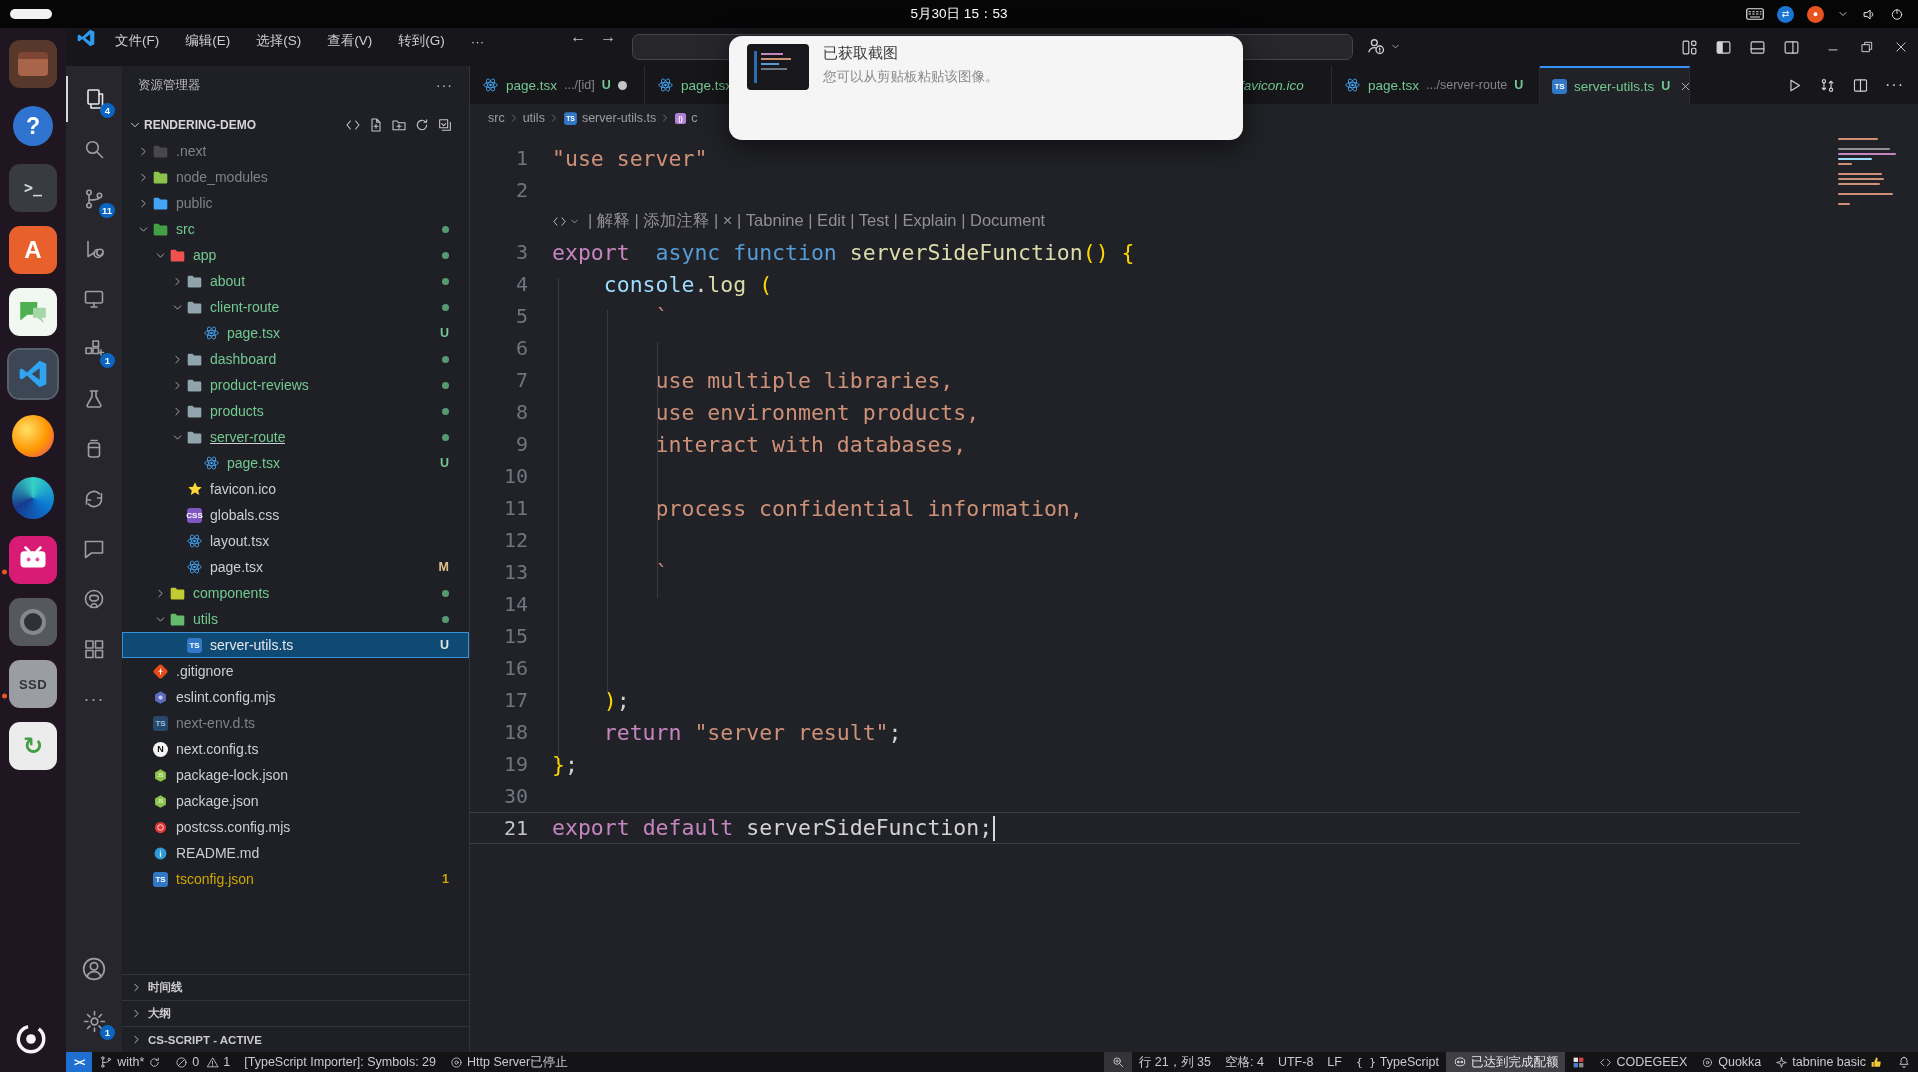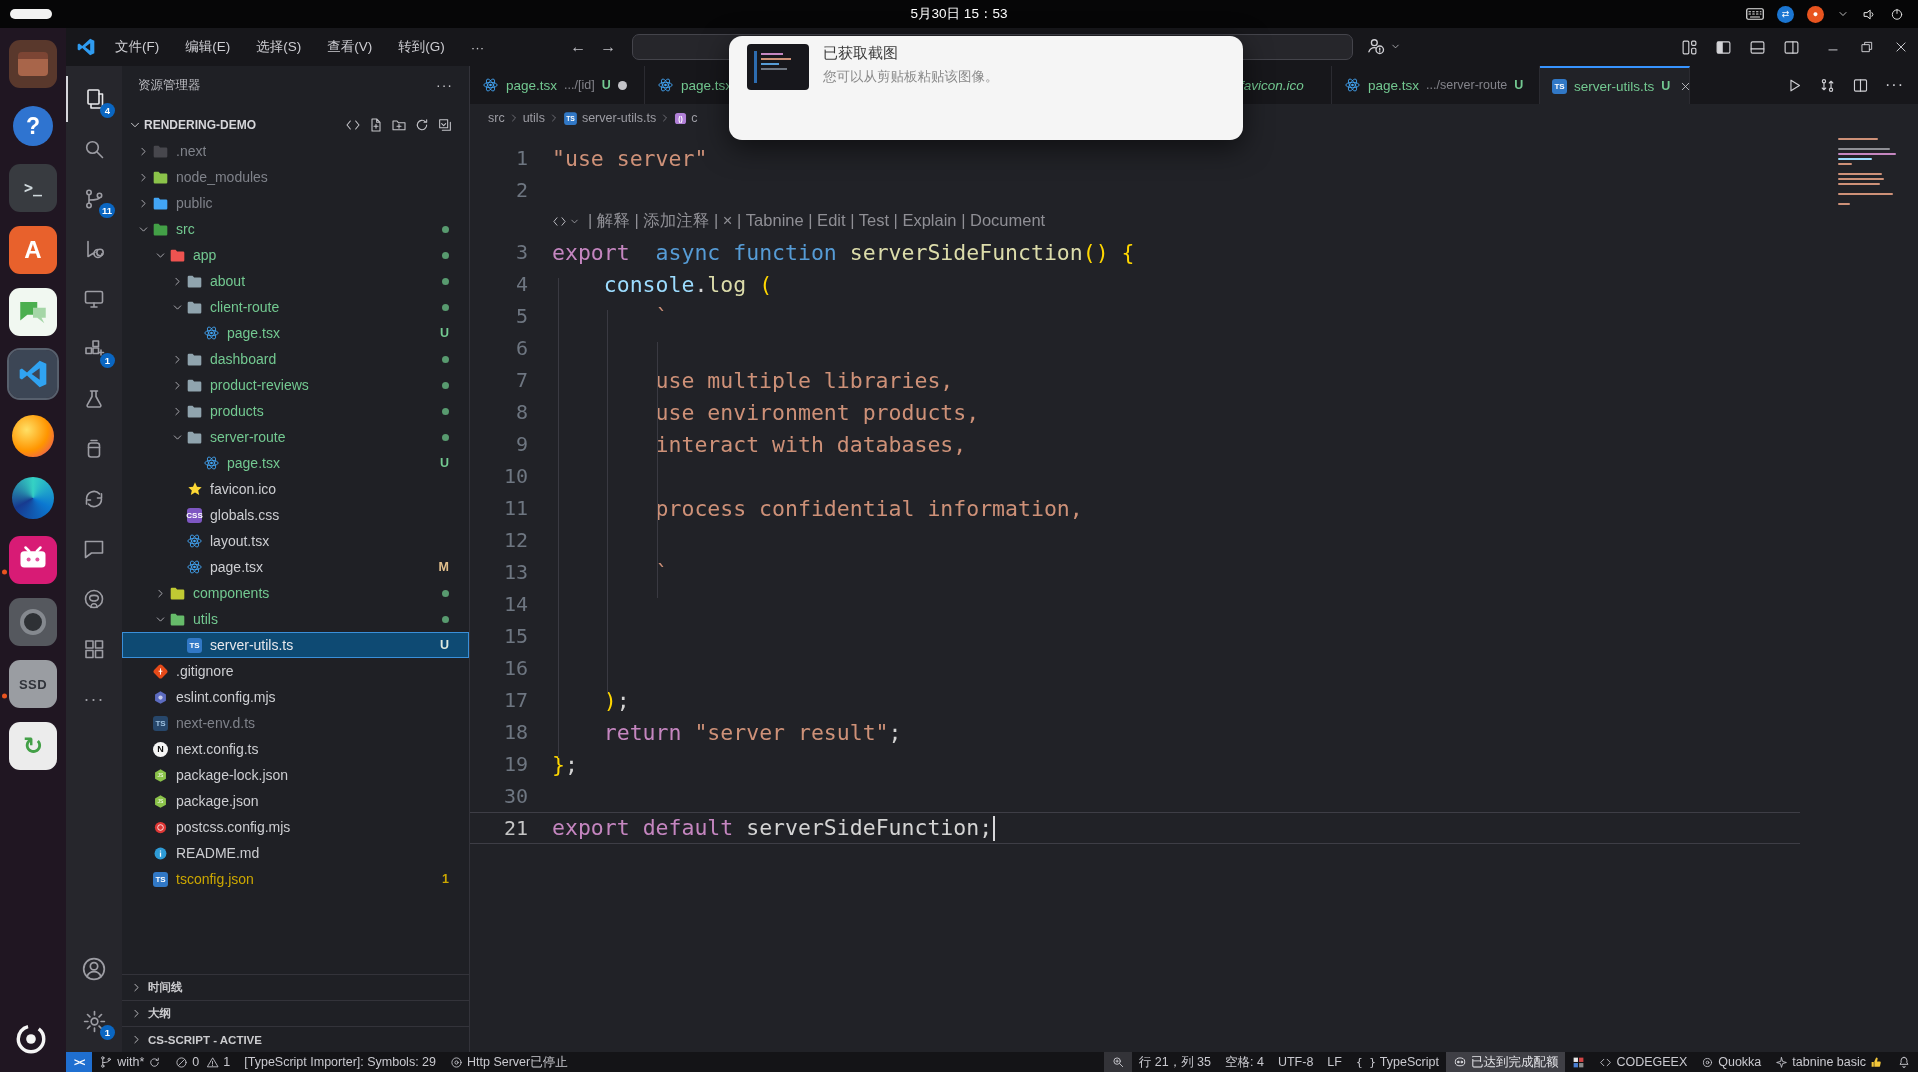--- a/index.html
+++ b/index.html
@@ -18,21 +18,21 @@
 
   
   .dock{position:absolute;left:0;top:28px;width:66px;height:1044px;background:#201622;z-index:5;}
   .dock-item{position:absolute;left:9px;width:48px;height:48px;border-radius:11px;
     display:flex;align-items:center;justify-content:center;font-weight:bold;}
   .dock-dot{position:absolute;left:1px;top:50%;transform:translateY(-50%);width:5px;height:5px;border-radius:50%;background:#e95420;}
 
   
   .vscode{position:absolute;left:66px;top:28px;width:1852px;height:1044px;background:#212227;}
   .titlebar{position:absolute;left:0;top:0;width:100%;height:38px;background:#17171b;
-    display:flex;align-items:center;font-size:13.5px;color:#cdcdd2;}
+    display:flex;font-size:13.5px;color:#cdcdd2;}
   .menu-item{padding:0 13px;height:26px;display:flex;align-items:center;border-radius:5px;}
   .nav-arrow{font-size:16px;color:#c0c0c6;padding:0 7px;}
   .searchbox{position:absolute;left:566px;top:6px;width:721px;height:26px;background:#26262b;
     border:1px solid #44444b;border-radius:7px;}
   .acct{position:absolute;left:1300px;top:8px;display:flex;align-items:center;gap:4px;color:#d0d0d5;}
   .winctl{position:absolute;right:0;top:0;height:38px;display:flex;align-items:center;gap:0;}
   .wbtn{width:34px;height:38px;display:flex;align-items:center;justify-content:center;color:#d4d4d8;}
 
   .mainrow{position:absolute;left:0;top:38px;width:100%;height:986px;display:flex;}
   
@@ -556,21 +556,21 @@
                 </svg>
               </div>
               <div class="fic">
                 <svg width="17" height="15" viewBox="0 0 24 22">
                   <path d="M2 4.5A1.8 1.8 0 013.8 2.7h5.4l2.2 2.6h8.8A1.8 1.8 0 0122 7.1v11A1.8 1.8 0 0120.2 19.9H3.8A1.8 1.8 0 012 18.1z" fill="#90a4ae"></path>
                 </svg>
               </div>
               <div class="lbl c-green">products</div>
               <div class="bdg"><span class="dotbadge"></span></div>
             </div>
-            <div class="trow" style="padding-left: 46px;">
+            <div class="trow" style="padding-left: 46px; text-decoration: underline;">
               <div class="tw">
                 <svg class="ic" width="13" height="13" viewBox="0 0 24 24">
                   <path d="M6 9l6 6 6-6"></path>
                 </svg>
               </div>
               <div class="fic">
                 <svg width="17" height="15" viewBox="0 0 24 22">
                   <path d="M2 4.5A1.8 1.8 0 013.8 2.7h5.4l2.2 2.6h8.8A1.8 1.8 0 0122 7.1v11A1.8 1.8 0 0120.2 19.9H3.8A1.8 1.8 0 012 18.1z" fill="#90a4ae"></path>
                 </svg>
               </div>

